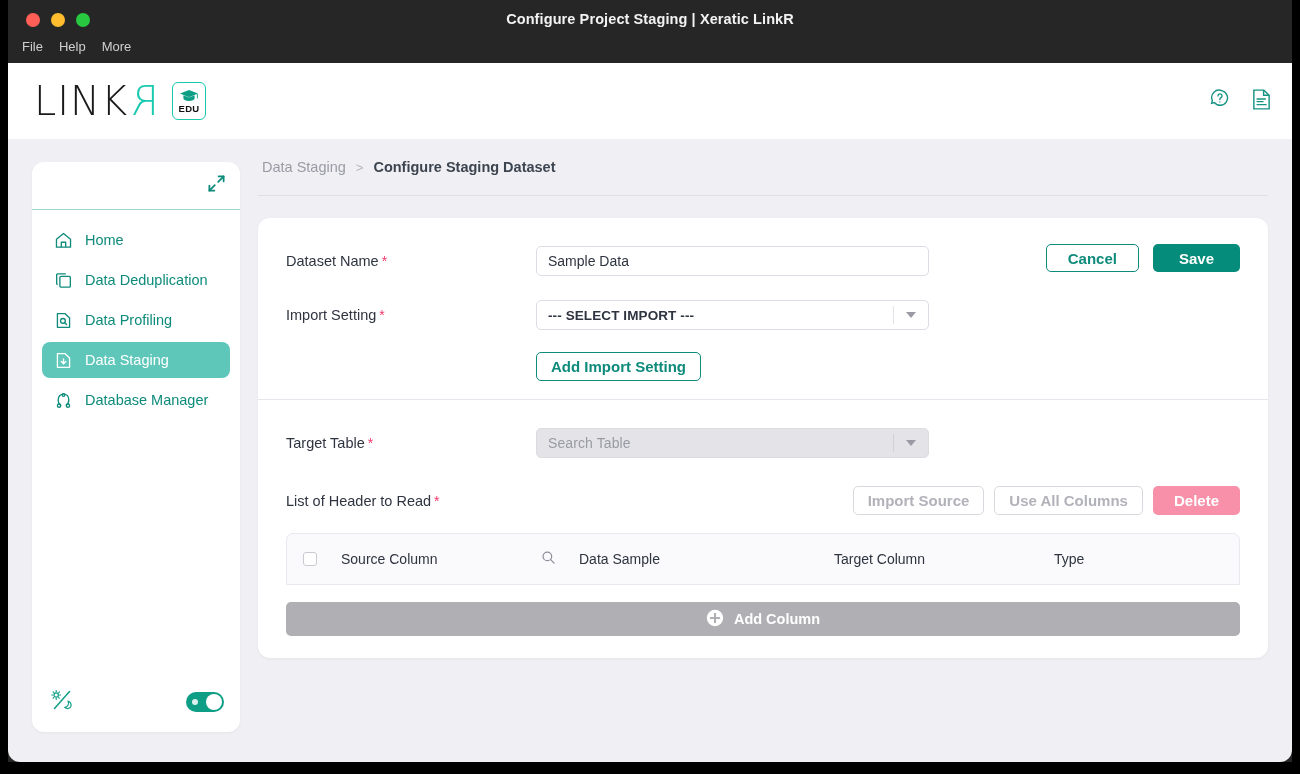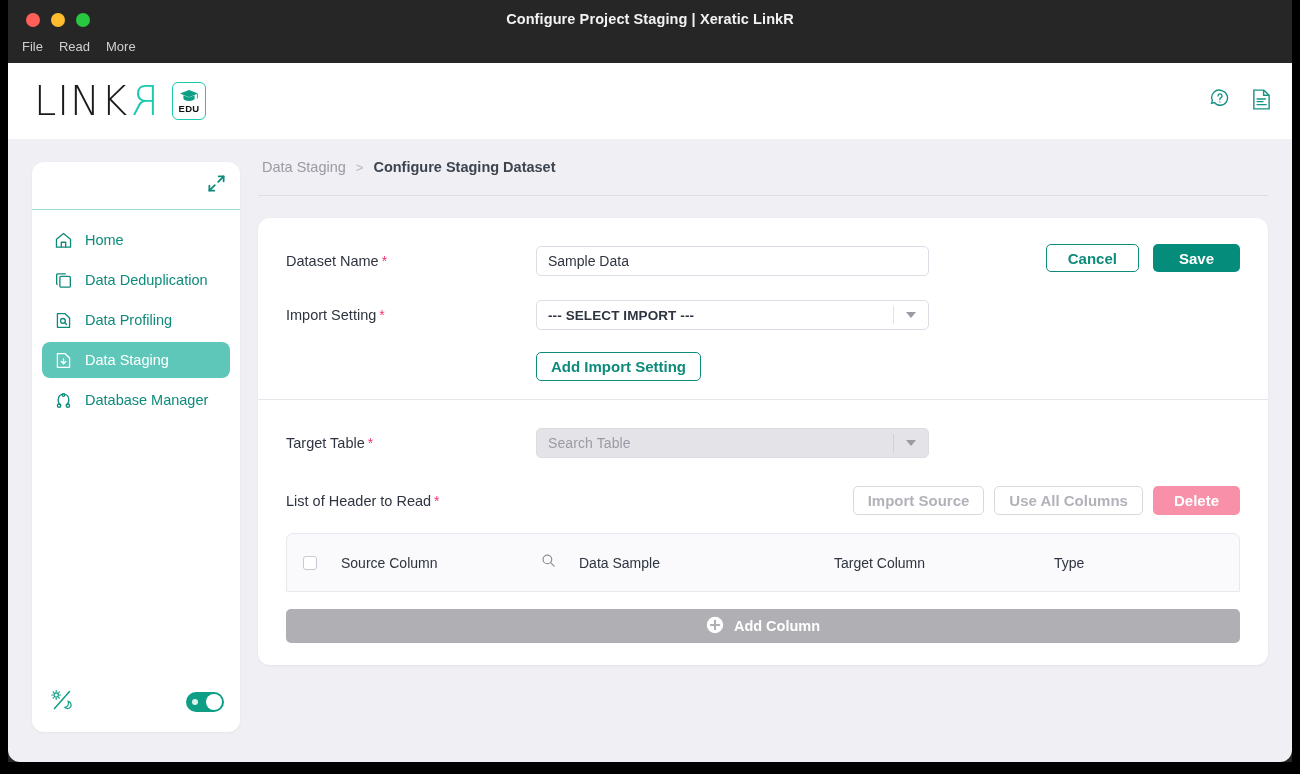--- a/index.html
+++ b/index.html
@@ -340,21 +340,21 @@
     justify-content: space-between;
     margin-bottom: 18px;
   }
   #headers-actions { display: flex; gap: 10px; align-items: flex-end; }
 
   
   #table-head {
     background: #FAFAFC;
     border: 1px solid #E8E8EE;
     border-radius: 7px 7px 0 0;
-    height: 59px;
+    height: 52px;
     display: flex;
     align-items: center;
     padding: 0 16px;
   }
   .th { font-size: 14px; color: #2E3440; }
   .th-check { width: 38px; flex: 0 0 auto; display: flex; align-items: center; }
   .checkbox {
     width: 14px; height: 14px;
     border: 1.4px solid #C9C9D2;
     border-radius: 3px;
@@ -393,21 +393,21 @@
     <div id="traffic-lights">
       <span class="dot red"></span>
       <span class="dot yellow"></span>
       <span class="dot green"></span>
     </div>
     <div id="window-title">Configure Project Staging | Xeratic LinkR</div>
   </div>
 
   <div id="menubar">
     <span class="menu-item">File</span>
-    <span class="menu-item">Read</span>
+    <span class="menu-item">Help</span>
     <span class="menu-item">More</span>
   </div>
 
   <div id="app">
 
     <div id="app-header">
       <div id="brand">
         <div id="logo-word">
           <span>LINK</span>
             <span id="logo-r">R</span>

